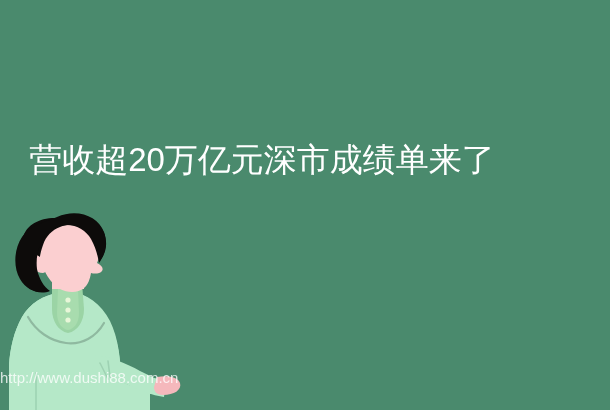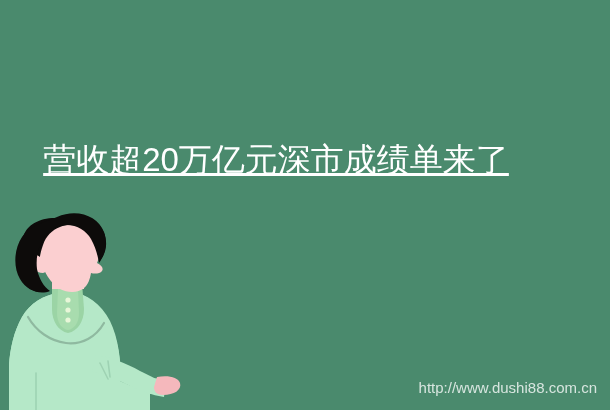--- a/index.html
+++ b/index.html
@@ -10,38 +10,37 @@
   #canvas {
     position: relative;
     width: 610px;
     height: 410px;
     overflow: hidden;
     background: #4a8a6d;
     font-family: "Liberation Sans", "DejaVu Sans", sans-serif;
   }
   #headline {
     position: absolute;
-    left: 14px;
+    left: 0;
     top: 139px;
     width: 524px;
     text-align: center;
     color: #ffffff;
     font-size: 33px;
     line-height: 42px;
     letter-spacing: 0px;
     white-space: nowrap;
     font-weight: 400;
-    text-decoration: underline;
   }
   #watermark {
     position: absolute;
     left: 0;
-    top: 378px;
+    top: 368px;
     width: 597px;
-    text-align: right;
+    text-align: left;
     color: rgba(255,255,255,0.78);
     font-size: 15px;
     line-height: 20px;
     white-space: nowrap;
   }
   #figure {
     position: absolute;
     left: 0;
     top: 205px;
     width: 230px;

